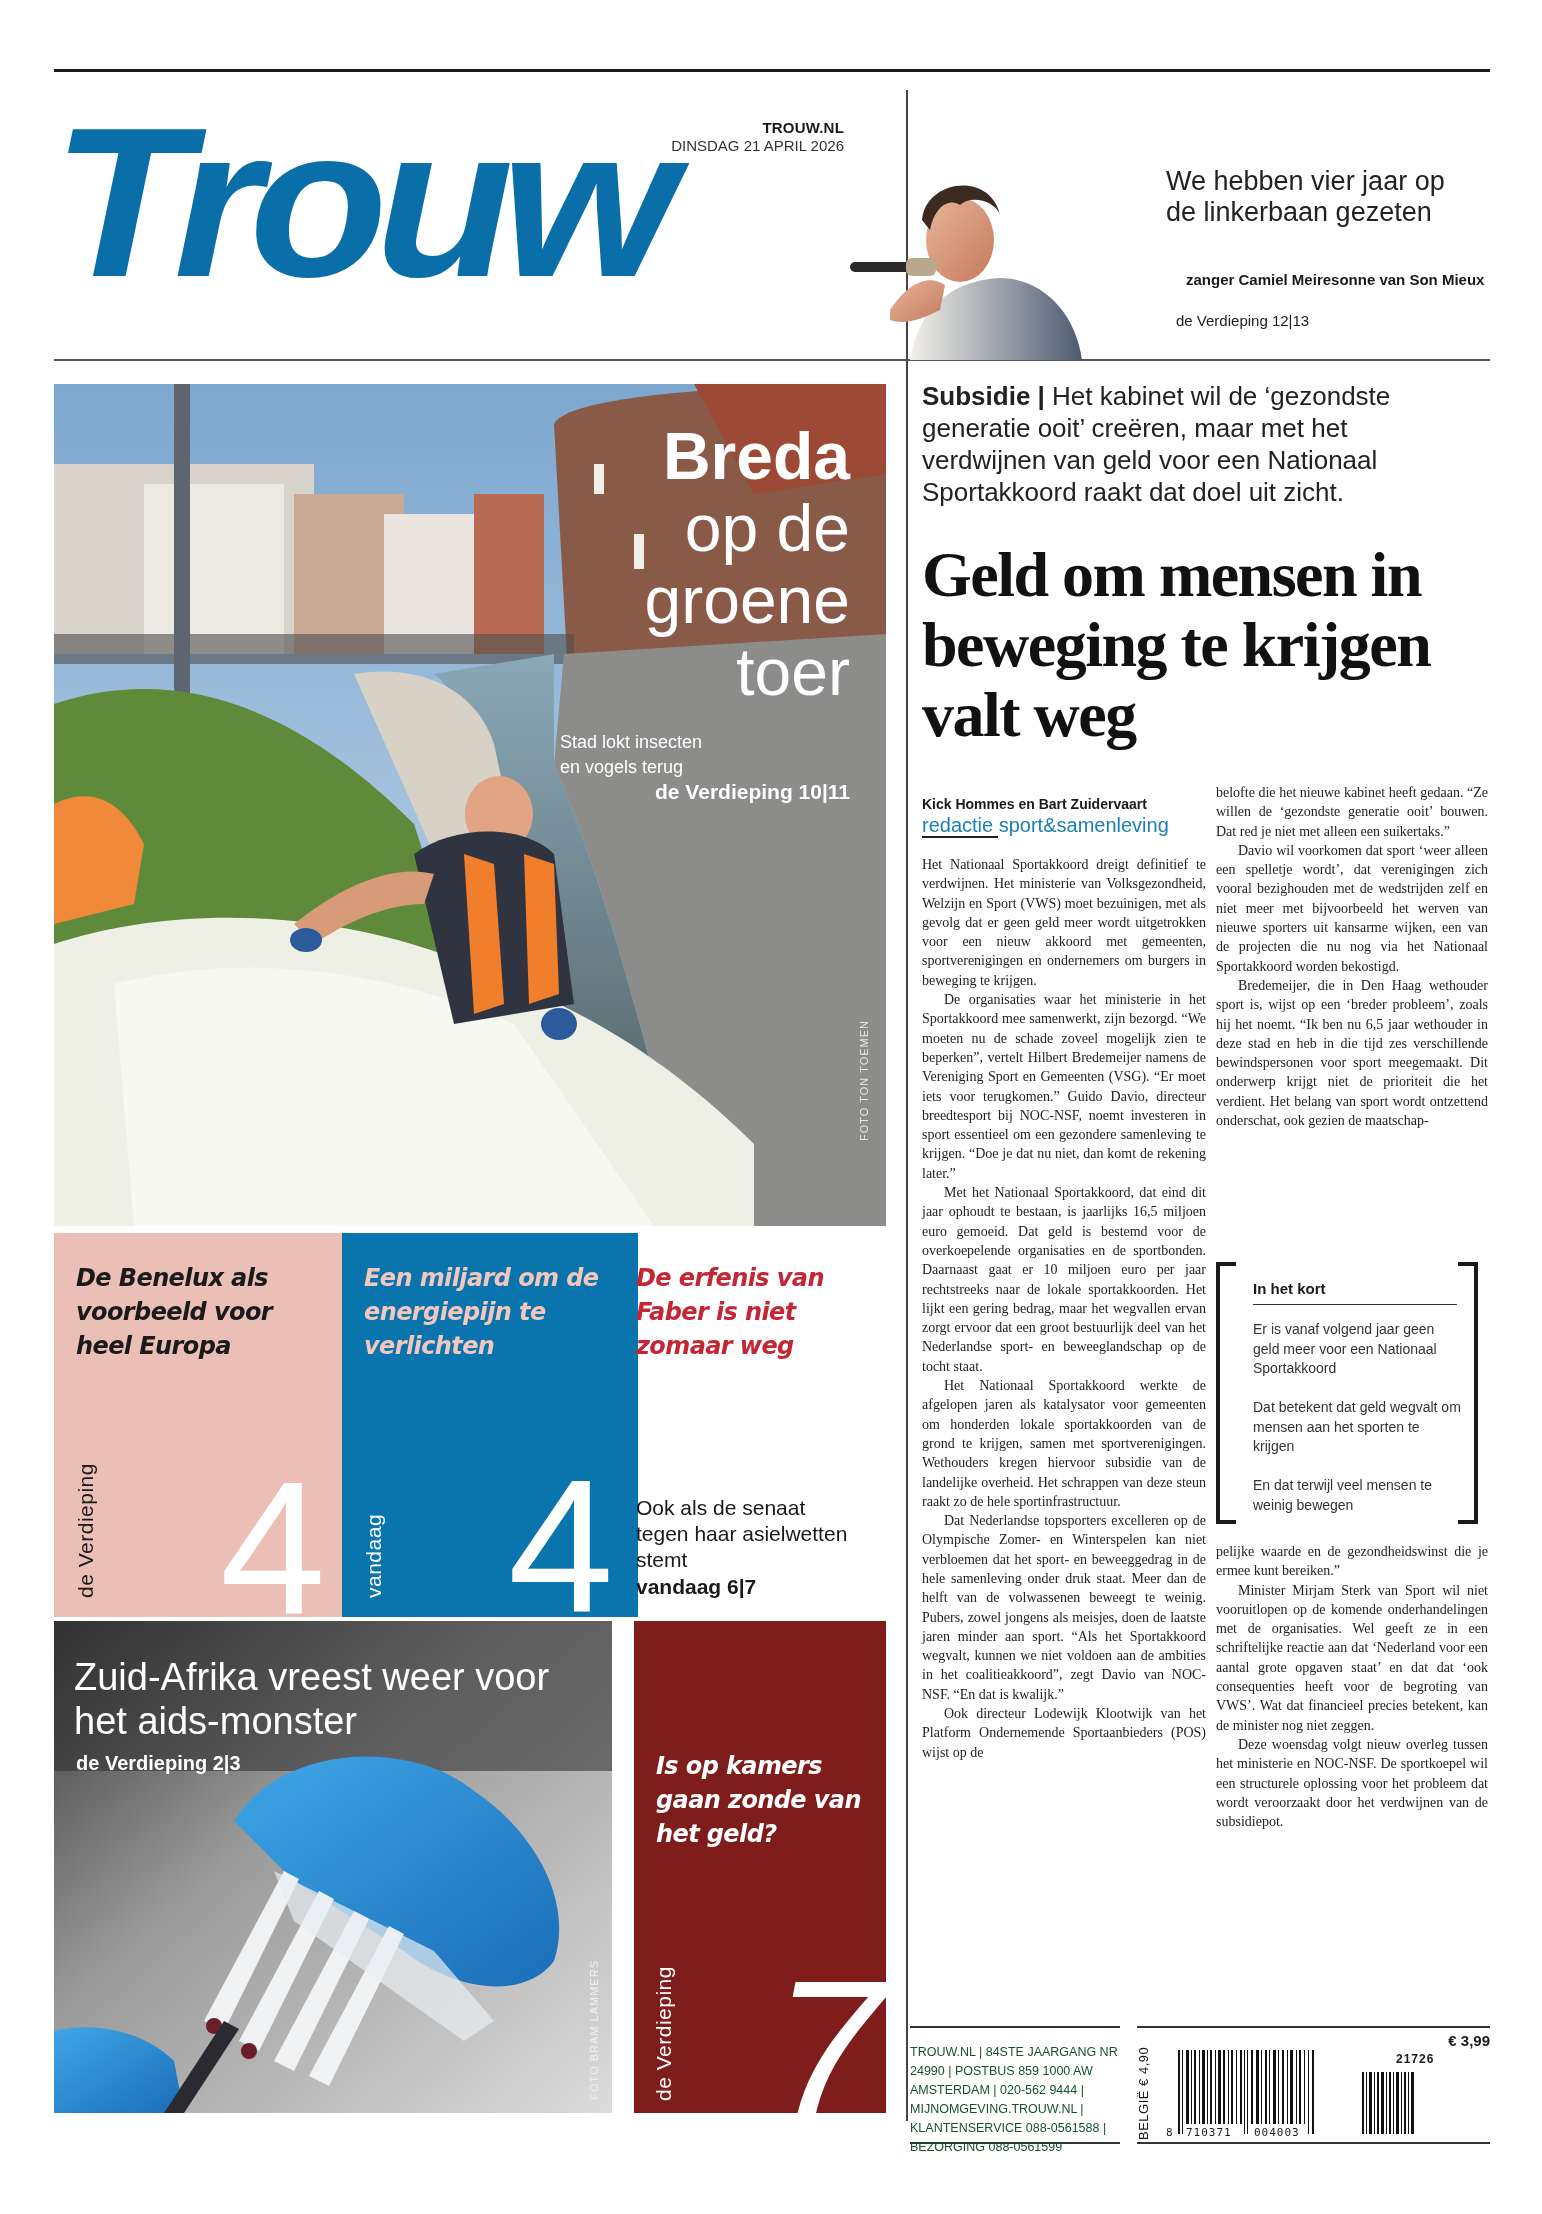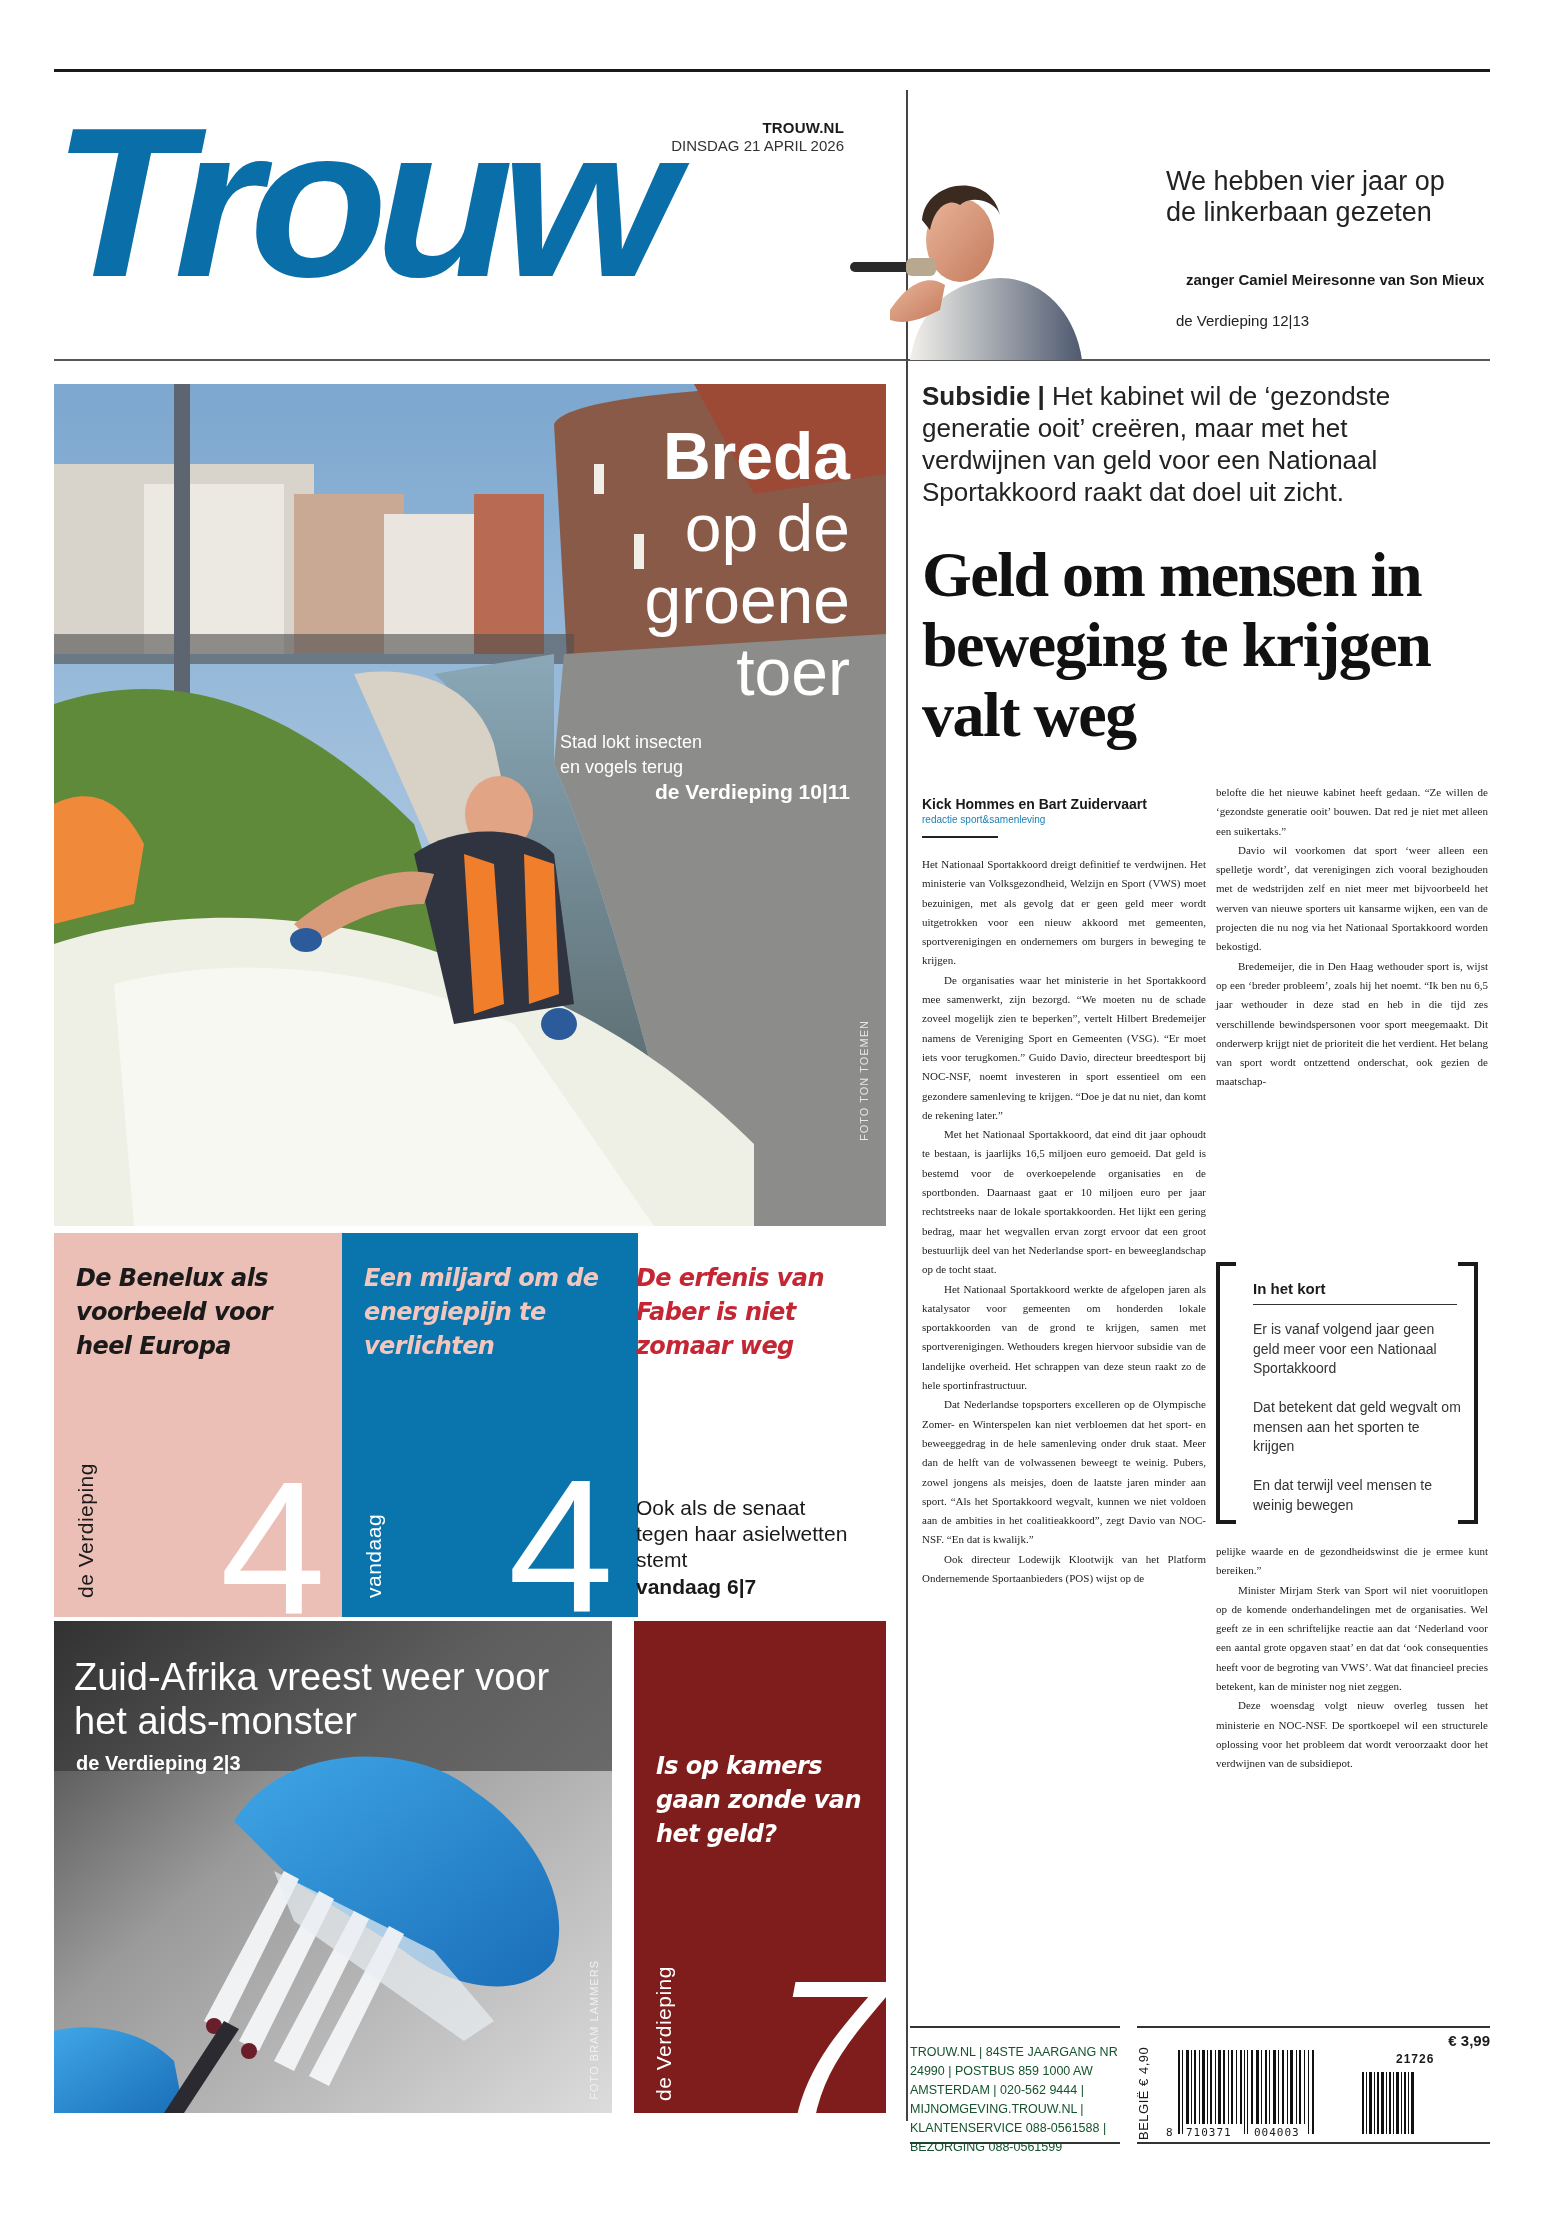--- a/index.html
+++ b/index.html
@@ -43,23 +43,23 @@
   .aids-title { left: 74px; top: 1655px; width: 520px; color: #fff; font-size: 38px; font-weight: 300; line-height: 44px; }
   .aids-ref { left: 76px; top: 1752px; color: #fff; font-size: 20px; font-weight: 700; }
   .red-block { left: 634px; top: 1621px; width: 252px; height: 492px; background: #7f1d1d; }
 
   
   .deck { left: 922px; top: 380px; width: 540px; font-size: 26px; line-height: 32px; font-weight: 300; color: #222; }
   .deck b { font-weight: 700; }
   .headline { left: 922px; top: 540px; width: 580px; font-family: "Liberation Serif", "DejaVu Serif", serif; font-weight: 700;
               font-size: 64px; line-height: 70px; letter-spacing: -1.5px; color: #111; }
   .byline { left: 922px; top: 796px; font-size: 14px; font-weight: 700; }
-  .byline-desk { left: 922px; top: 814px; font-size: 10px; color: #1a7fb5; }
+  .byline-desk { left: 922px; top: 814px; font-size: 20px; color: #1a7fb5; }
   .byline-rule { left: 922px; top: 836px; width: 76px; height: 2px; background: #222; }
-  .col { font-family: "Liberation Serif", "DejaVu Serif", serif; font-size: 11px; line-height: 19.3px; text-align: justify; hyphens: auto; color: #222; }
+  .col { font-family: "Liberation Serif", "DejaVu Serif", serif; font-size: 14px; line-height: 19.3px; text-align: justify; hyphens: auto; color: #222; }
   .col p { text-indent: 0; }
   .col p + p { text-indent: 22px; }
   .col1 { left: 922px; top: 855px; width: 284px; }
   .col2 { left: 1216px; top: 783px; width: 272px; }
   .col2b { left: 1216px; top: 1542px; width: 272px; }
 
   
   .kort { left: 1216px; top: 1262px; width: 262px; height: 270px; }
   .kort .bl, .kort .br { position: absolute; top: 0; width: 20px; height: 262px; border: 4px solid #1a1a1a; }
   .kort .bl { left: 0; border-right: none; }

